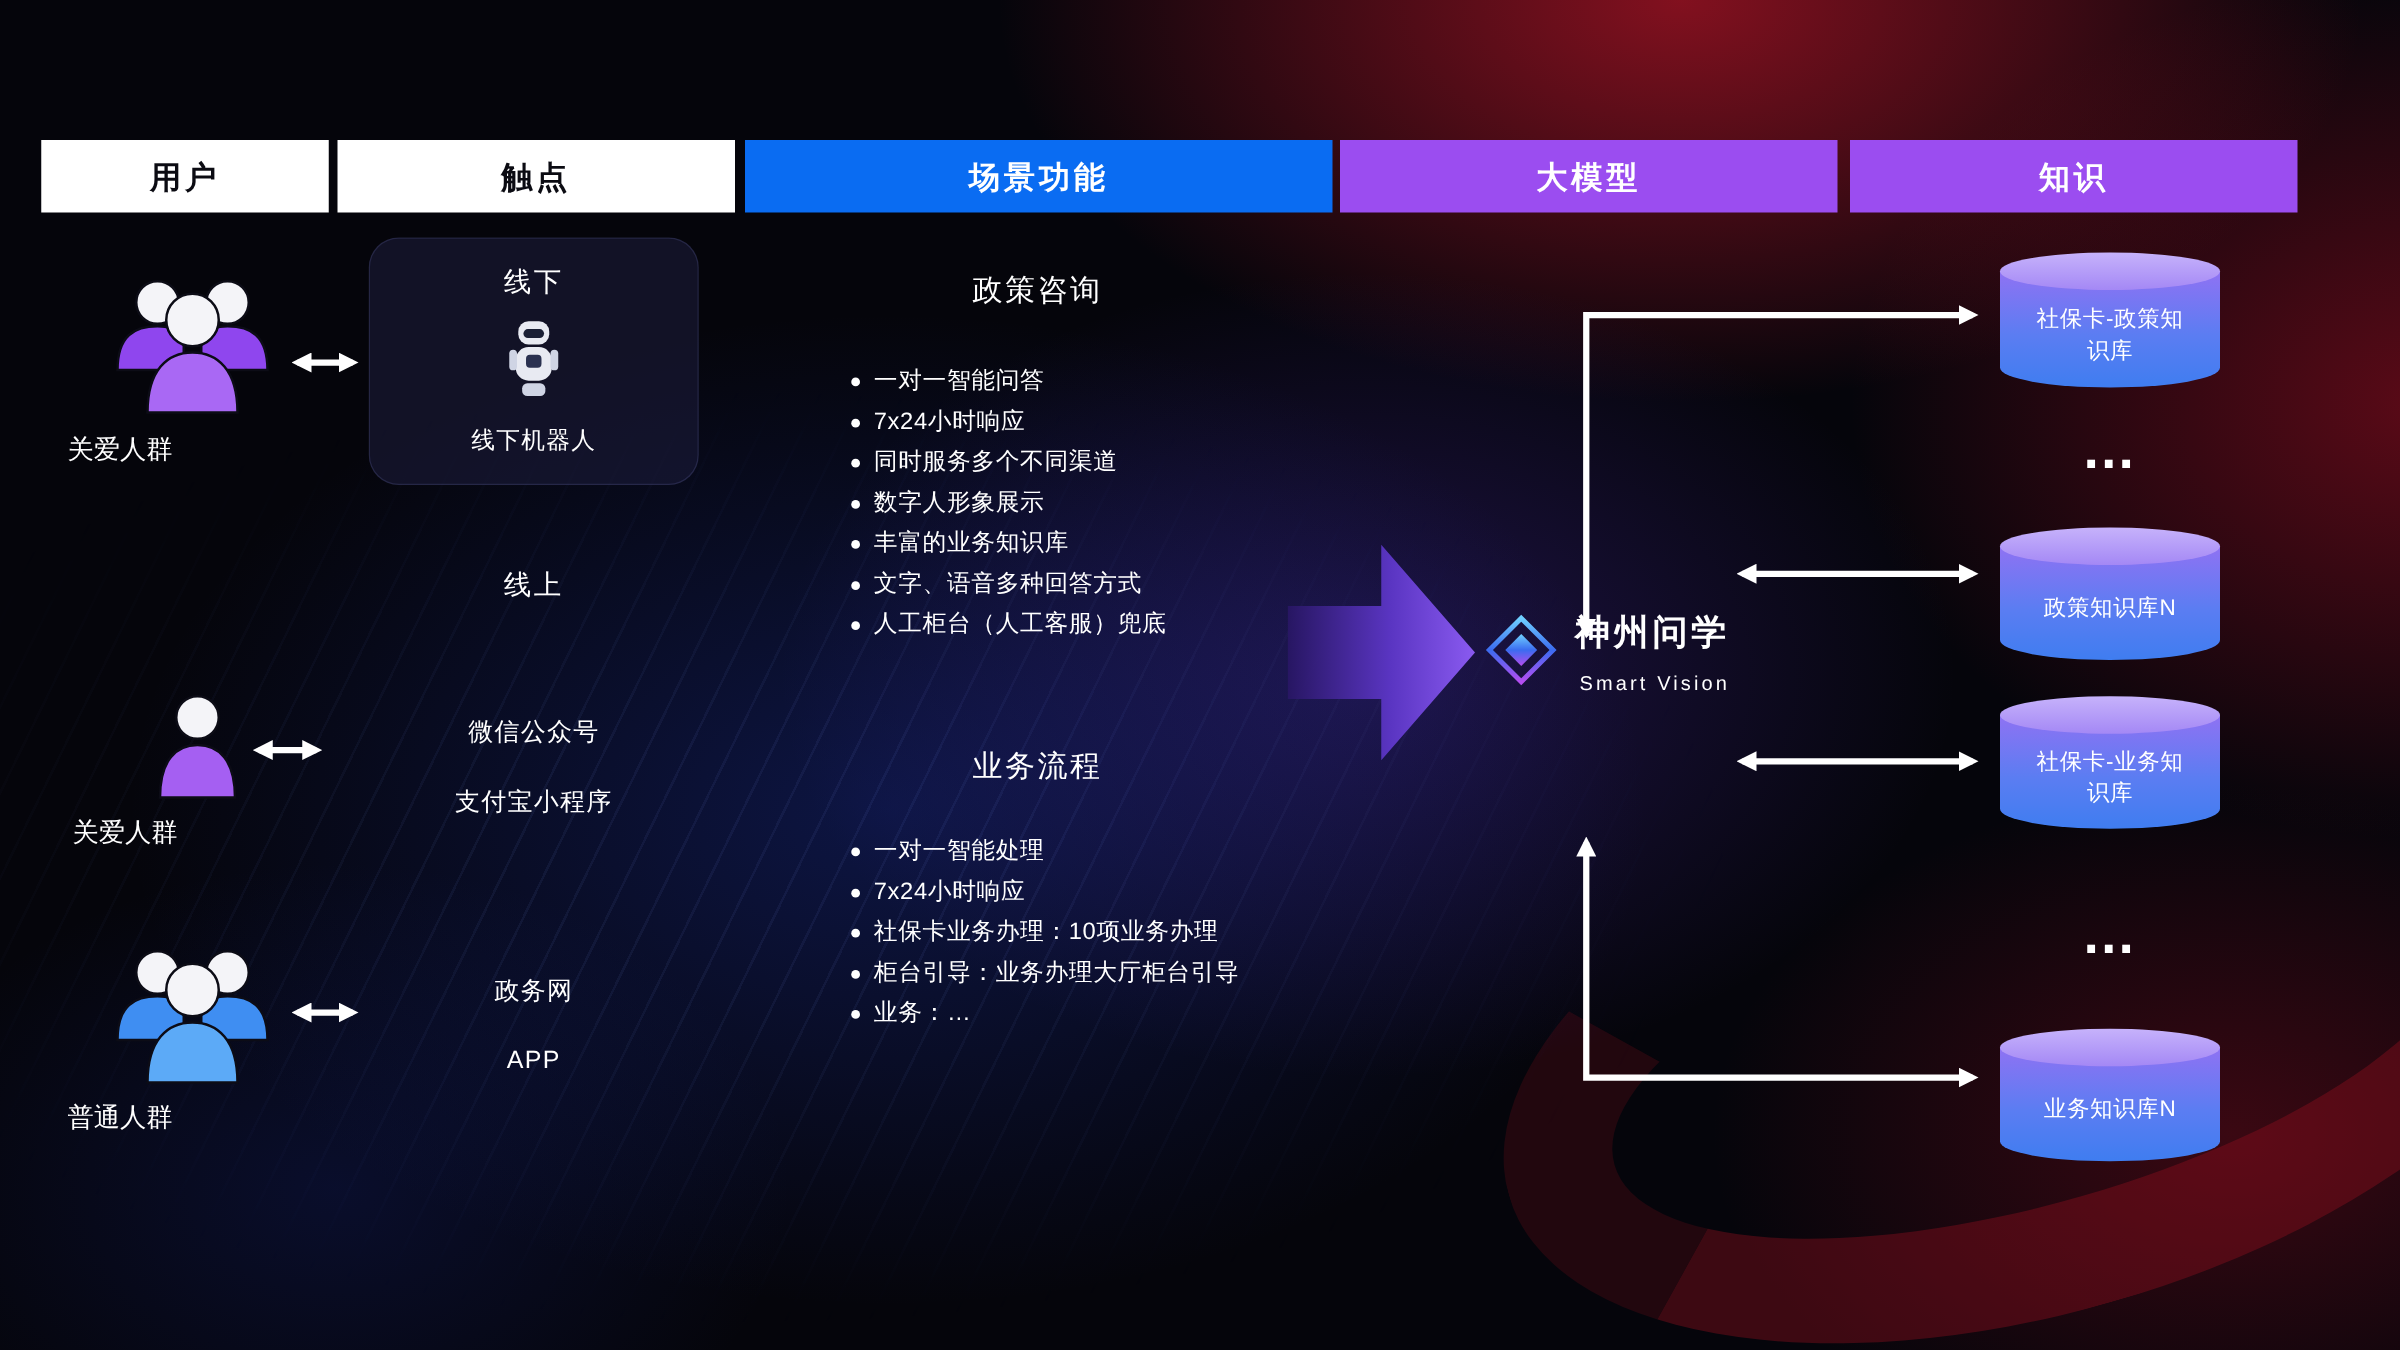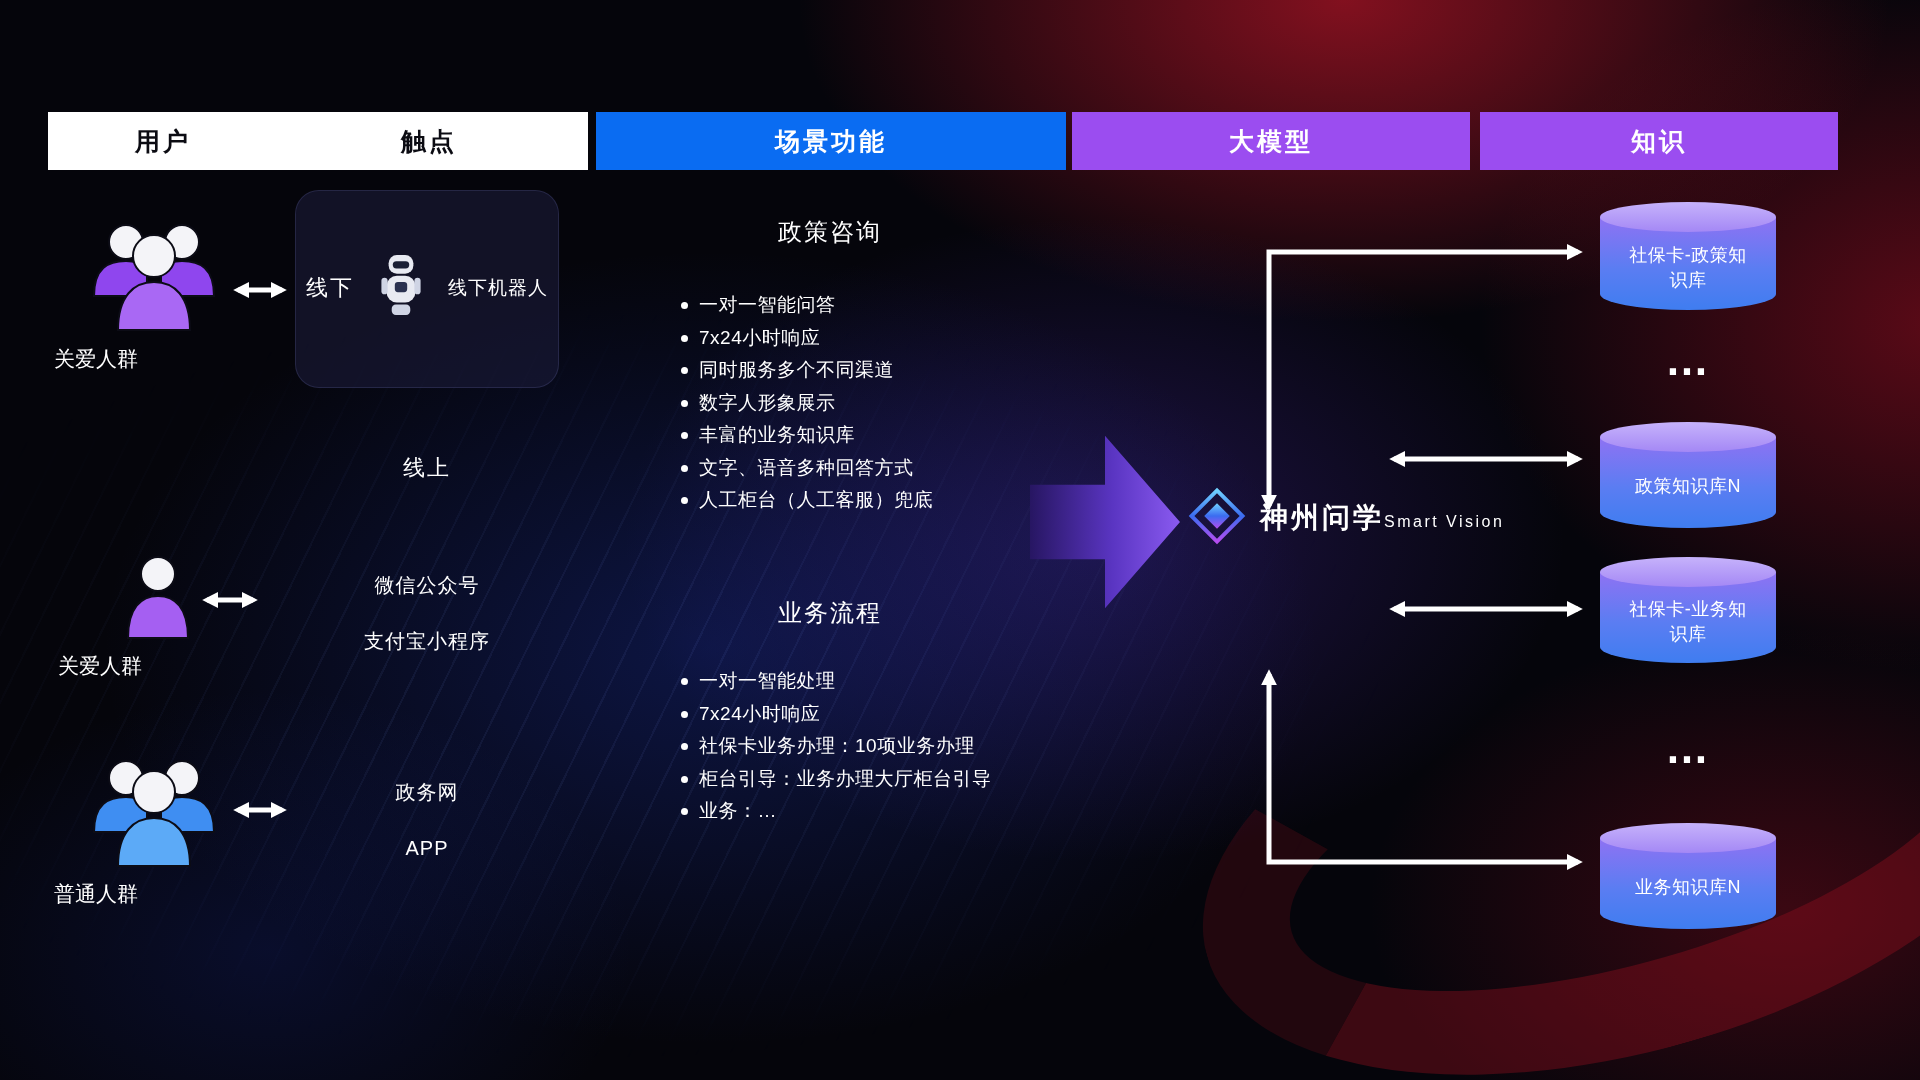--- a/index.html
+++ b/index.html
@@ -46,21 +46,21 @@
   .hdr-blue   { background:var(--accent-blue,#0a6cf2); color:#fff; }
   .hdr-purple { background:var(--accent-purple,#9b4df0); color:#fff; }
   
   .abs { position:absolute; z-index:3; }
   .user-label { position:absolute; z-index:3; width:200px; text-align:left; font-size:21px; color:#fff; }
   
   .touch-card {
     position:absolute; left:295px; top:190px; width:264px; height:198px; z-index:3;
     border-radius:24px; background:rgba(26,27,56,.60);
     border:1px solid rgba(130,135,210,.18);
-    display:flex; align-items:center; justify-content:space-between;
+    display:flex; flex-direction:column; align-items:center; justify-content:space-between;
     padding:20px 10px 22px;
   }
   .tc-title { font-size:22px; letter-spacing:2px; }
   .tc-label { font-size:19px; letter-spacing:1px; }
   .channel { position:absolute; z-index:3; left:297px; width:260px; text-align:center; font-size:20px; letter-spacing:1px; }
   .channel-big { font-size:22px; letter-spacing:2px; }
   
   .scn-title { position:absolute; z-index:3; width:340px; text-align:center; font-size:24px; letter-spacing:2px; }
   .scn-list { position:absolute; z-index:3; list-style:none; }
   .scn-list li { font-size:19px; line-height:32.5px; padding-left:22px; position:relative; letter-spacing:.5px; }
@@ -68,21 +68,21 @@
     content:""; position:absolute; left:4px; top:13px; width:7px; height:7px; border-radius:50%; background:#fff;
   }
   
   .big-arrow {
     position:absolute; left:1030px; top:424px; width:150px; height:196px; z-index:2;
     background: linear-gradient(90deg, rgba(40,22,100,.92), #5a35c2 55%, #8a5af0);
     clip-path: polygon(0 31%, 50% 31%, 50% 6%, 100% 50%, 50% 94%, 50% 69%, 0 69%);
   }
   
   .logo { position:absolute; left:1188px; top:487px; z-index:3; display:flex; align-items:center; gap:14px; }
-  .logo-text { display:flex; flex-direction:row; }
+  .logo-text { display:flex; flex-direction:column;text-align:right; }
   .logo-name { font-size:28px; font-weight:bold; letter-spacing:3px; }
   .logo-sub  { font-size:16px; letter-spacing:2.5px; margin-top:14px; }
   
   .cyl { position:absolute; left:1600px; width:176px; z-index:3; }
   .cyl-top {
     position:absolute; left:0; right:0; top:0; height:30px; border-radius:50%; z-index:2;
     background:linear-gradient(180deg, var(--cyl-top1,#c6b2fb), var(--cyl-top2,#a488f5));
   }
   .cyl-body {
     position:absolute; left:0; right:0; top:15px; bottom:0;
@@ -116,21 +116,21 @@
       <path d="M238 290 H282" marker-start="url(#ah)" marker-end="url(#ah)"></path>
       <path d="M207 600 H253" marker-start="url(#ah)" marker-end="url(#ah)"></path>
       <path d="M238 810 H282" marker-start="url(#ah)" marker-end="url(#ah)"></path>
       <path d="M1269 506 V252 H1578" marker-start="url(#ah)" marker-end="url(#ah)"></path>
       <path d="M1394 459 H1578" marker-start="url(#ah)" marker-end="url(#ah)"></path>
       <path d="M1394 609 H1578" marker-start="url(#ah)" marker-end="url(#ah)"></path>
       <path d="M1269 674 V862 H1578" marker-start="url(#ah)" marker-end="url(#ah)"></path>
     </g>
   </svg>
 
-  <div class="hdr hdr-white" style="left:48px;   width:230px;">用户</div>
+  <div class="hdr hdr-white" style="left:33px;   width:230px;">用户</div>
   <div class="hdr hdr-white" style="left:270px;  width:318px;">触点</div>
   <div class="hdr hdr-blue" style="left:596px;  width:470px;">场景功能</div>
   <div class="hdr hdr-purple" style="left:1072px; width:398px;">大模型</div>
   <div class="hdr hdr-purple" style="left:1480px; width:358px;">知识</div>
 
   <div class="abs" style="left:88px; top:216px;">
     <svg width="132" height="122" viewBox="0 0 132 122">
       <circle cx="38" cy="26" r="17" fill="#f4f4f8" stroke="#0c0c16" stroke-width="2"></circle>
       <path d="M6 80 C6 52 20 45 38 45 C47 45 54 48 59 53 L59 80 Z" fill="#8f46ee" stroke="#0c0c16" stroke-width="2"></path>
       <circle cx="94" cy="26" r="17" fill="#f4f4f8" stroke="#0c0c16" stroke-width="2"></circle>

